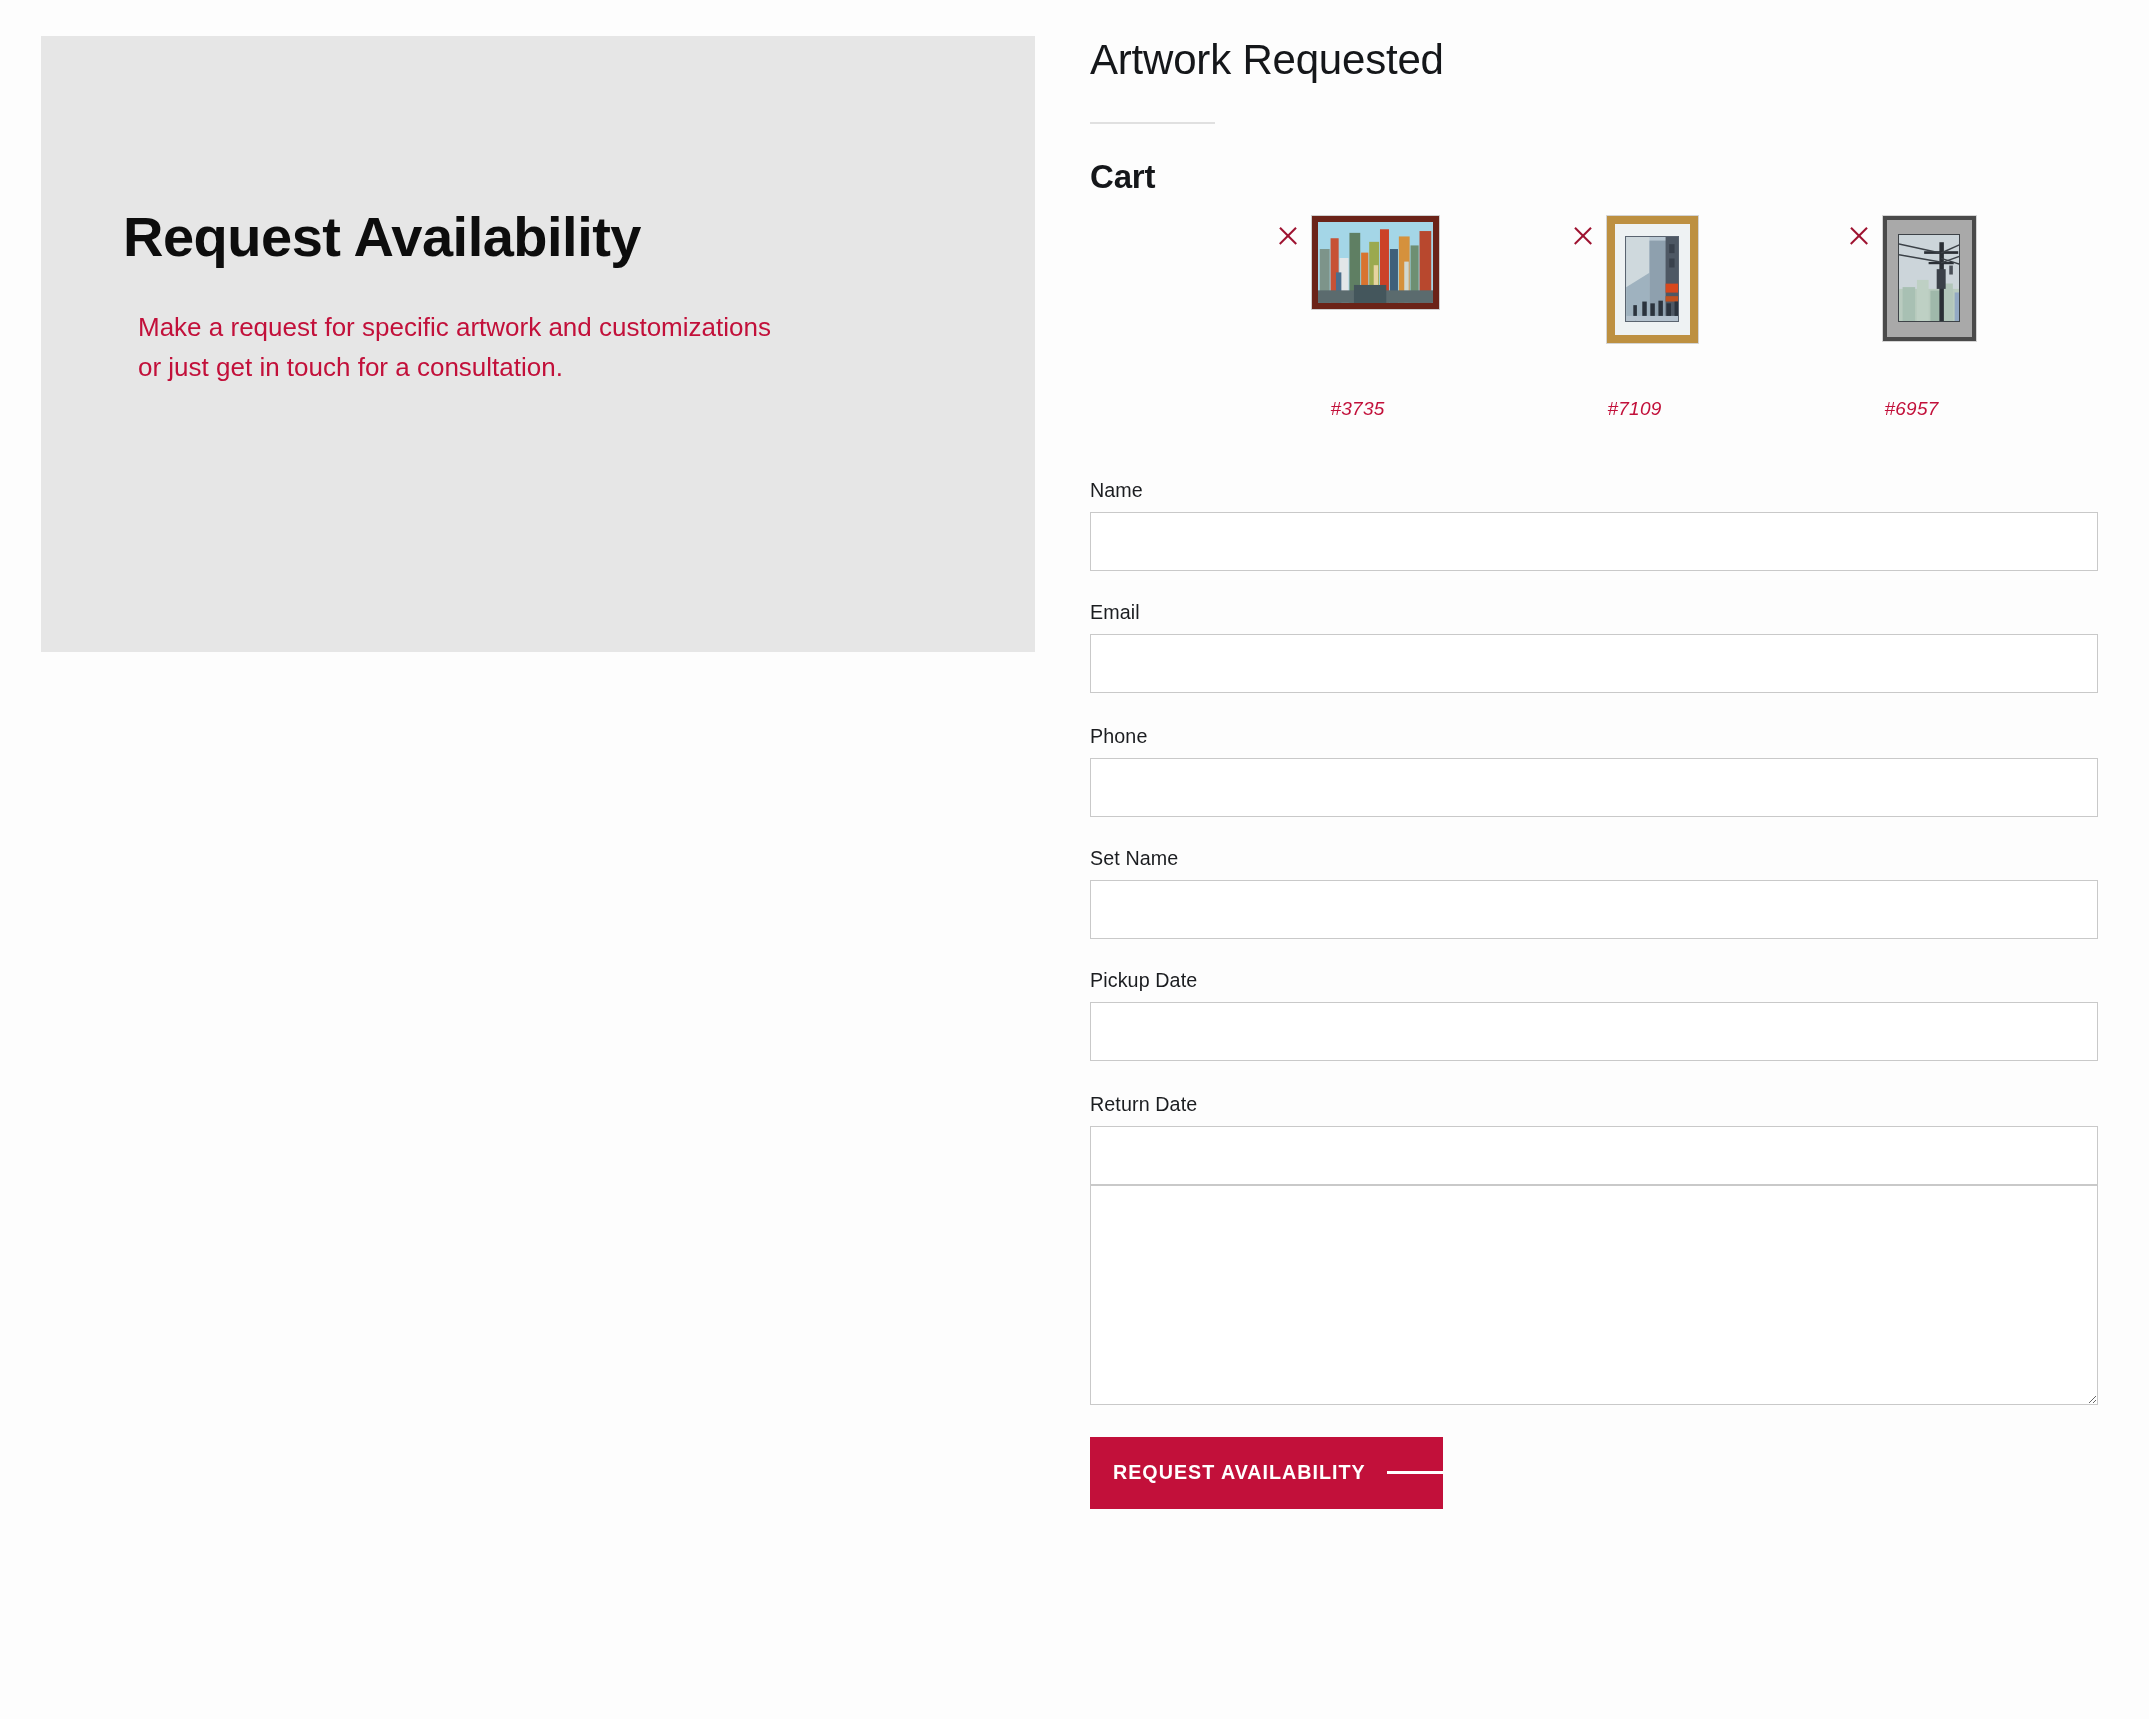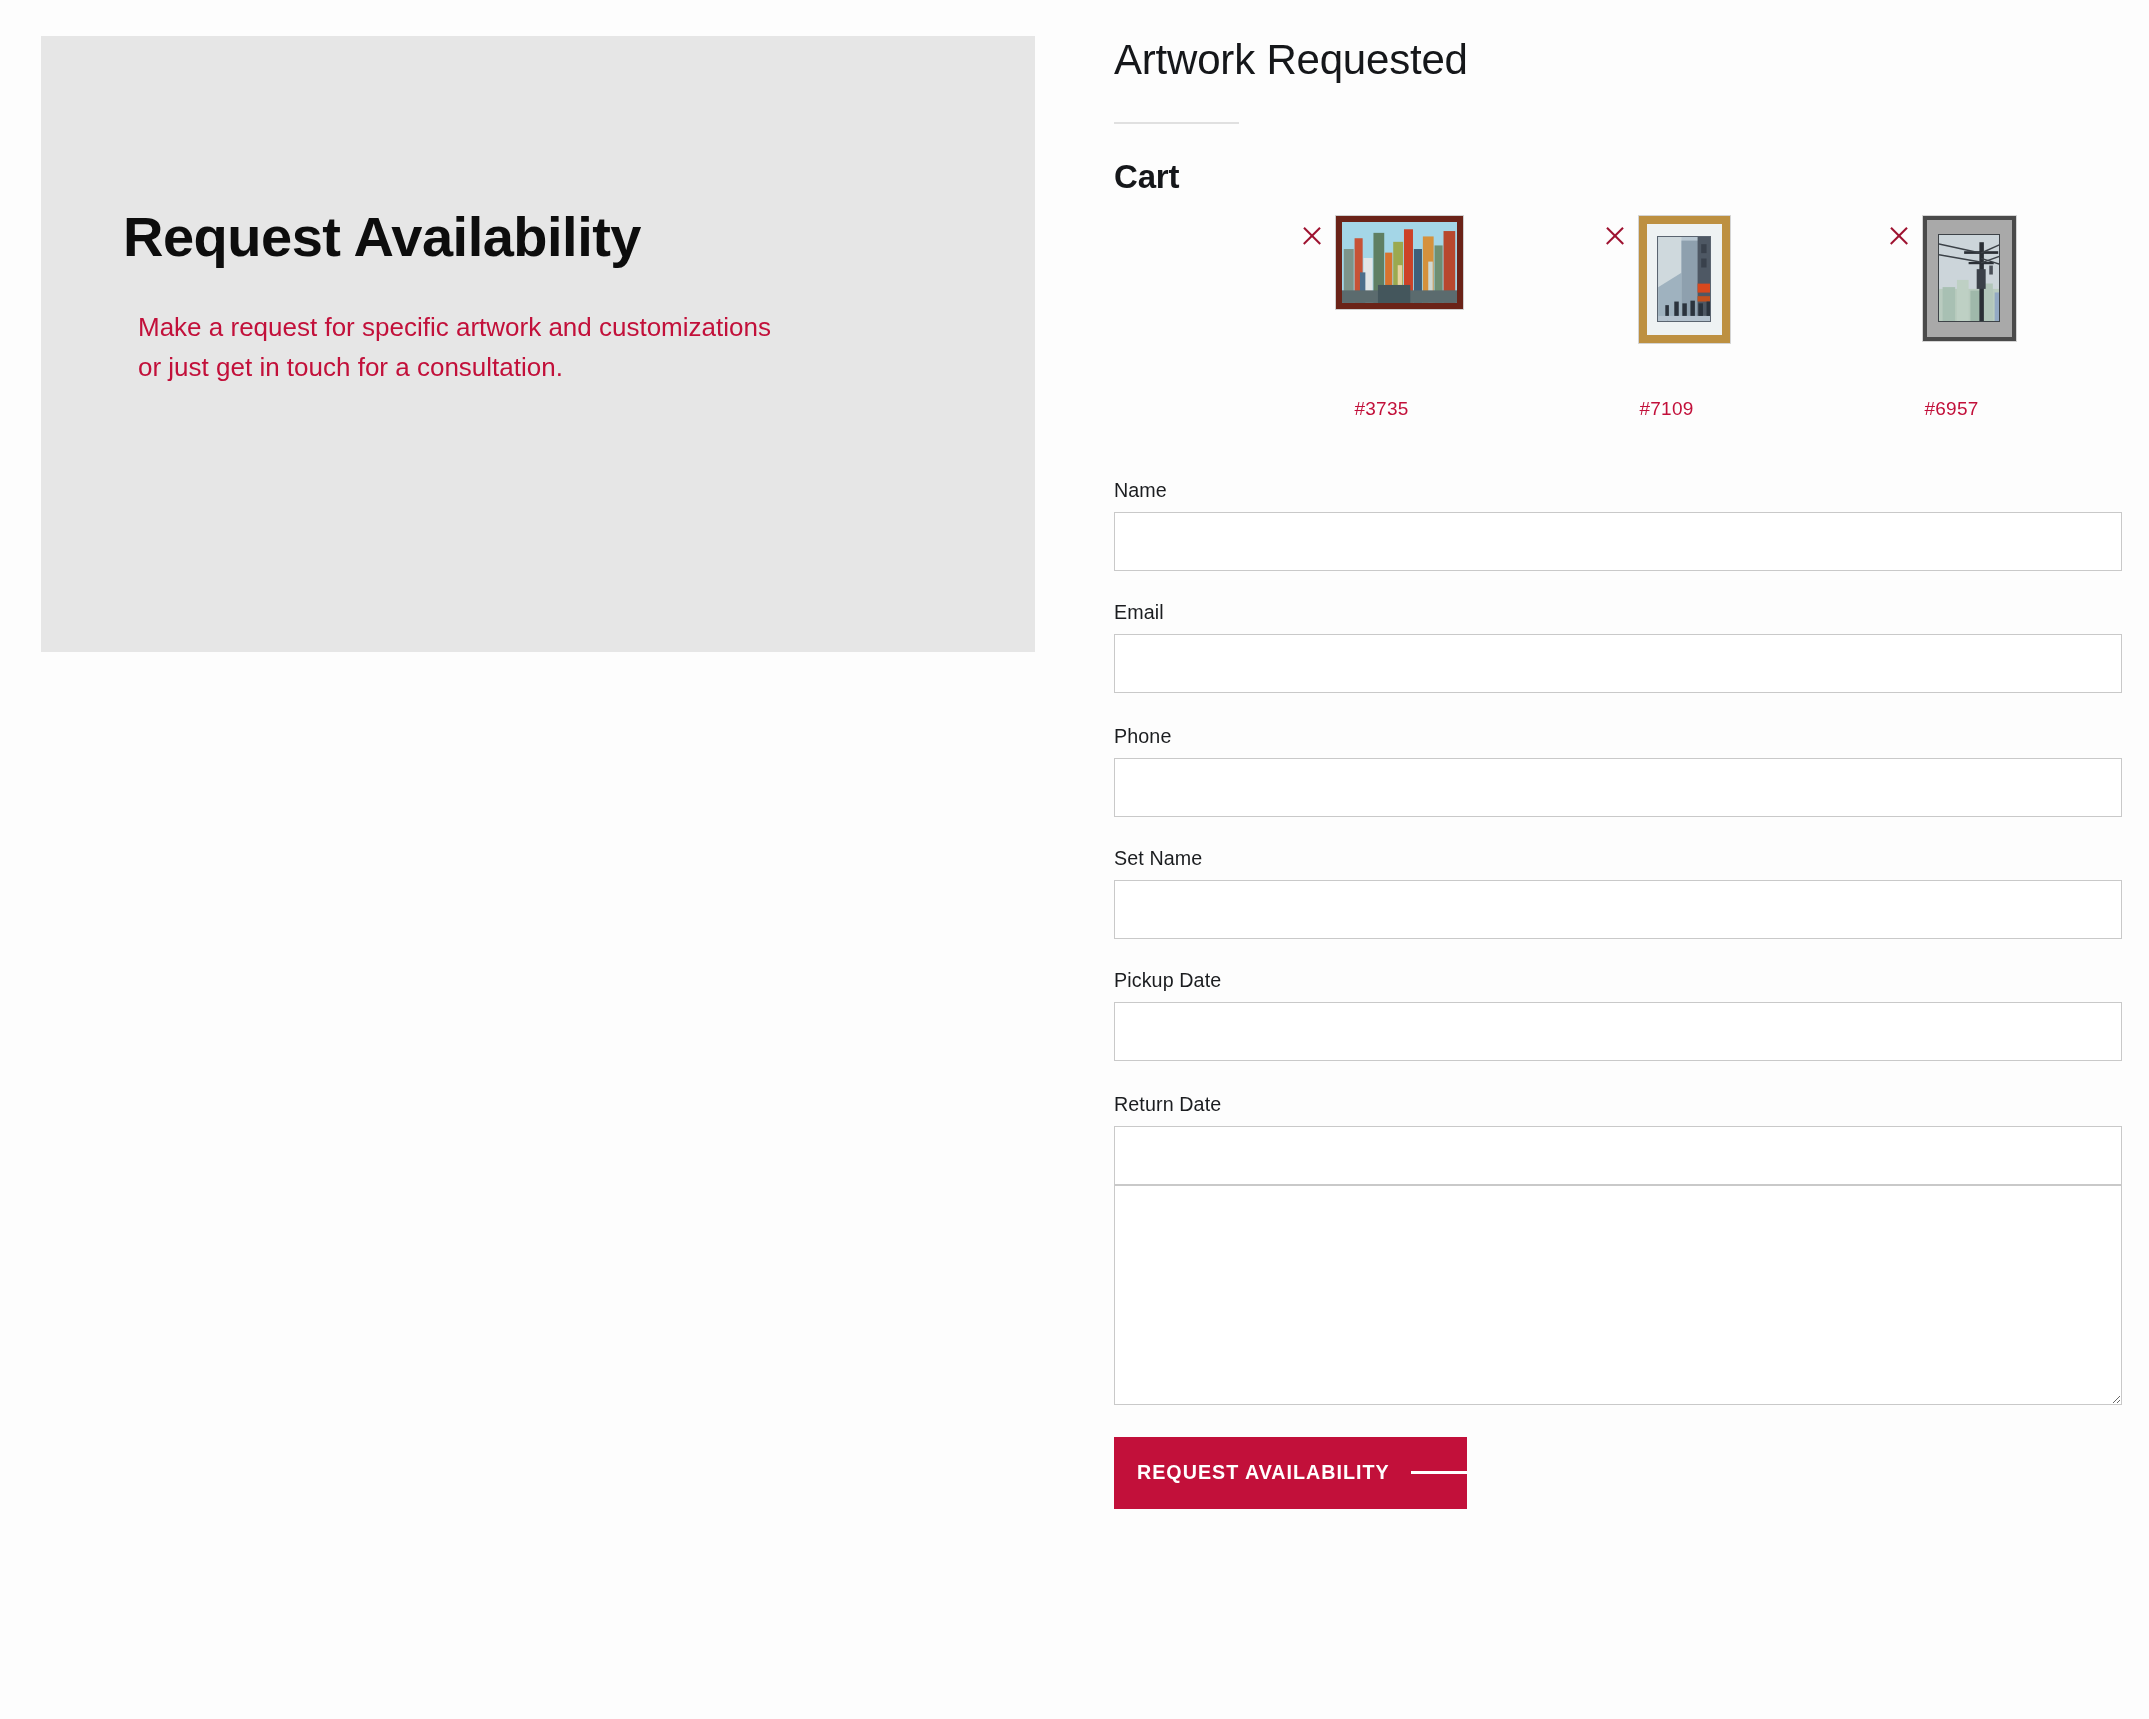--- a/index.html
+++ b/index.html
@@ -44,21 +44,21 @@
     font-size: 26px;
     color: #c2103a;
     line-height: 1.53;
     margin: 15px;
     max-width: 663px;
   }
 
   
   #right-panel {
     position: absolute;
-    left: 1114px;
+    left: 1090px;
     top: 0;
     width: 1008px;
     height: 1692px;
   }
   #page-title {
     font-size: 42px;
     font-weight: normal;
     color: #15171a;
     margin: 36px 0 0 0;
     line-height: 1.15;
@@ -77,21 +77,22 @@
     margin: 34px 0 0 0;
     letter-spacing: -0.2px;
   }
 
   
   #cart-row {
     display: flex;
     align-items: flex-start;
     margin-top: 19.7px;
     padding-left: 133px;
-    gap: 16px;
+    gap: 8px;
+    font-style: italic;
   }
   .cart-item {
     width: 269px;
     display: flex;
     flex-direction: column;
     align-items: center;
   }
   .cart-item-top {
     display: flex;
     align-items: flex-start;

